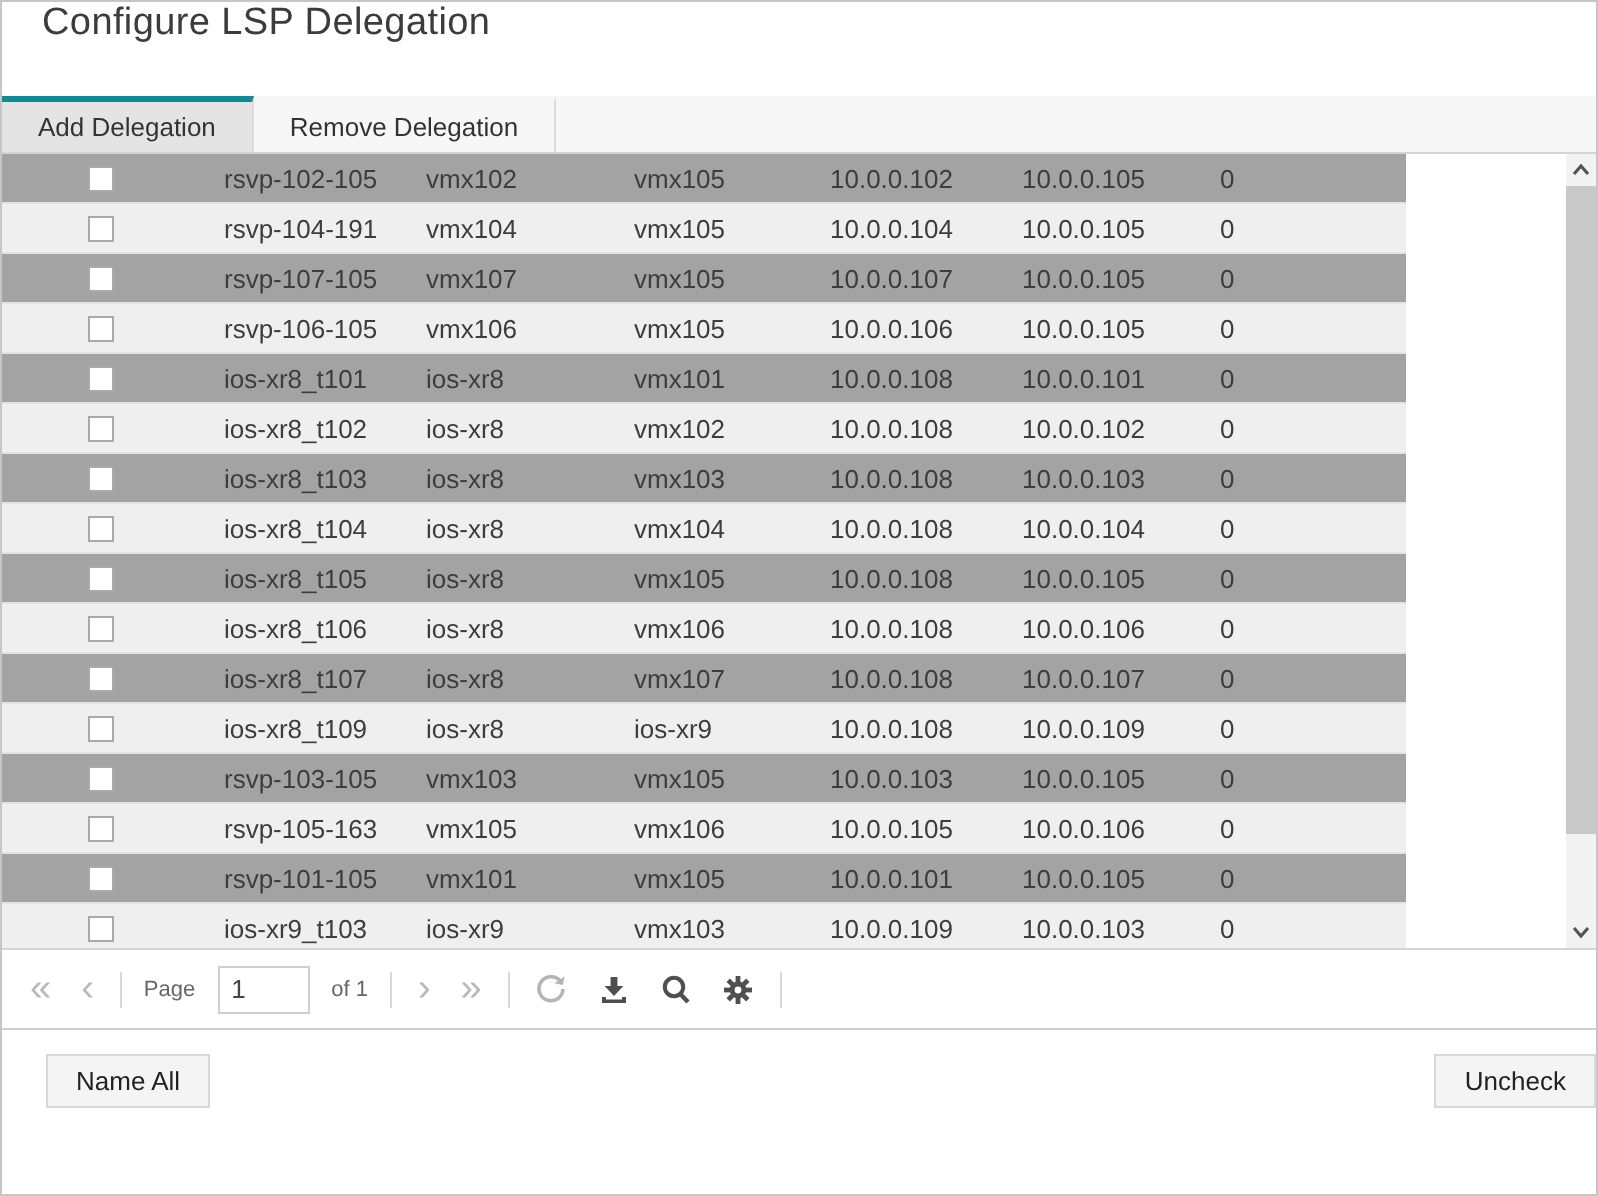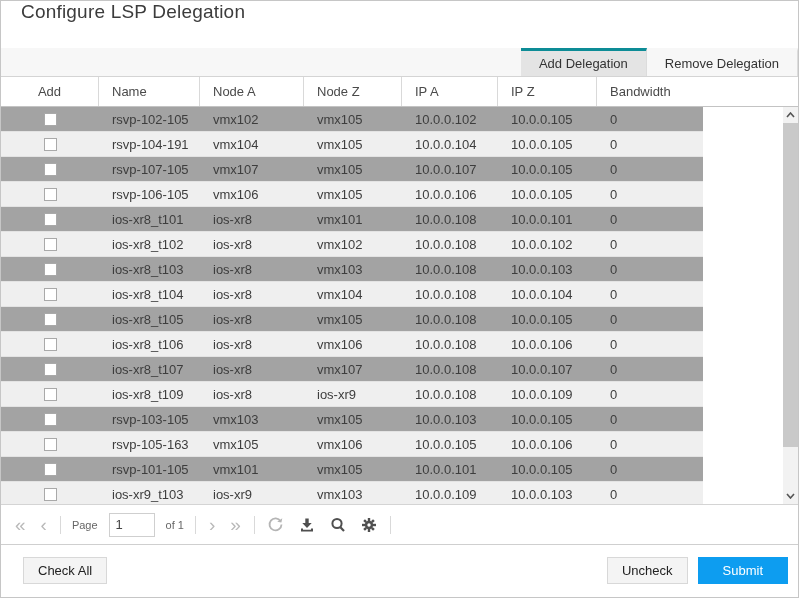--- a/index.html
+++ b/index.html
@@ -6,21 +6,21 @@
   html,body { background:#fff; }
   body { font-family:"Liberation Sans", sans-serif; }
 
   .dialog { width:799px; height:598px; border:1px solid #c6c6c6; background:#fff; position:relative; overflow:hidden; }
 
   
   .title-bar { height:47px; display:flex; align-items:flex-start; padding-left:20px; background:#fff; }
   .title-bar h1 { font-size:19px; font-weight:400; color:#3c3c3c; letter-spacing:.2px; }
 
   
-  .tabs { height:29px; background:#f7f7f7; border-bottom:1px solid #d4d4d4; display:flex;justify-content:flex-end; }
+  .tabs { height:29px; background:#f7f7f7; border-bottom:1px solid #d4d4d4; display:flex; }
   .tab { height:100%; display:flex; align-items:center; padding:0 18px; font-size:13px; color:#333;
          border-top:3px solid transparent; border-right:1px solid #dcdcdc; cursor:default; min-width:122px; }
   .tab.active { background:#e4e4e4; border-top-color:var(--accent,#0d8c96); }
 
   
   .grid-header { height:30px; display:flex; background:#fff; border-bottom:1px solid #c3c3c3; }
   .hcell { font-size:13px; color:#4a4a4a; display:flex; align-items:center; padding-left:13px;
            border-right:1px solid #d9d9d9; }
   .hcell.col-add { justify-content:center; padding-left:0; }
   .hcell.col-bw { flex:1; border-right:none; }
@@ -77,29 +77,20 @@
 
   <div class="tabs">
     <div class="tab active">
       <span>Add Delegation</span>
     </div>
     <div class="tab">
       <span>Remove Delegation</span>
     </div>
   </div>
 
-  <div class="grid-header">
-    <div class="hcell col-add">Add</div>
-    <div class="hcell col-name">Name</div>
-    <div class="hcell col-na">Node A</div>
-    <div class="hcell col-nz">Node Z</div>
-    <div class="hcell col-ipa">IP A</div>
-    <div class="hcell col-ipz">IP Z</div>
-    <div class="hcell col-bw">Bandwidth</div>
-  </div>
 
   <div class="grid-body">
     <div class="rows">
   <div class="row">
     <div class="cell col-add cbcell">
       <span class="cb"></span>
     </div>
     <div class="cell col-name">rsvp-102-105</div>
     <div class="cell col-na">vmx102</div>
     <div class="cell col-nz">vmx105</div>
@@ -349,19 +340,18 @@
         <circle cx="8" cy="8" r="4.2" fill="#4f4f4f"></circle>
         <circle cx="8" cy="8" r="1.7" fill="#fff"></circle>
       </svg>
     </span>
     <span class="tsep"></span>
 
     <span class="spacer"></span>
   </div>
 
   <div class="footer">
-    <button class="btn">Check All</button>
+    <button class="btn">Name All</button>
     <span class="spacer"></span>
     <button class="btn btn-cancel">Uncheck</button>
-    <button class="btn btn-submit">Submit</button>
   </div>
 
 </div>
 
 </body></html>

